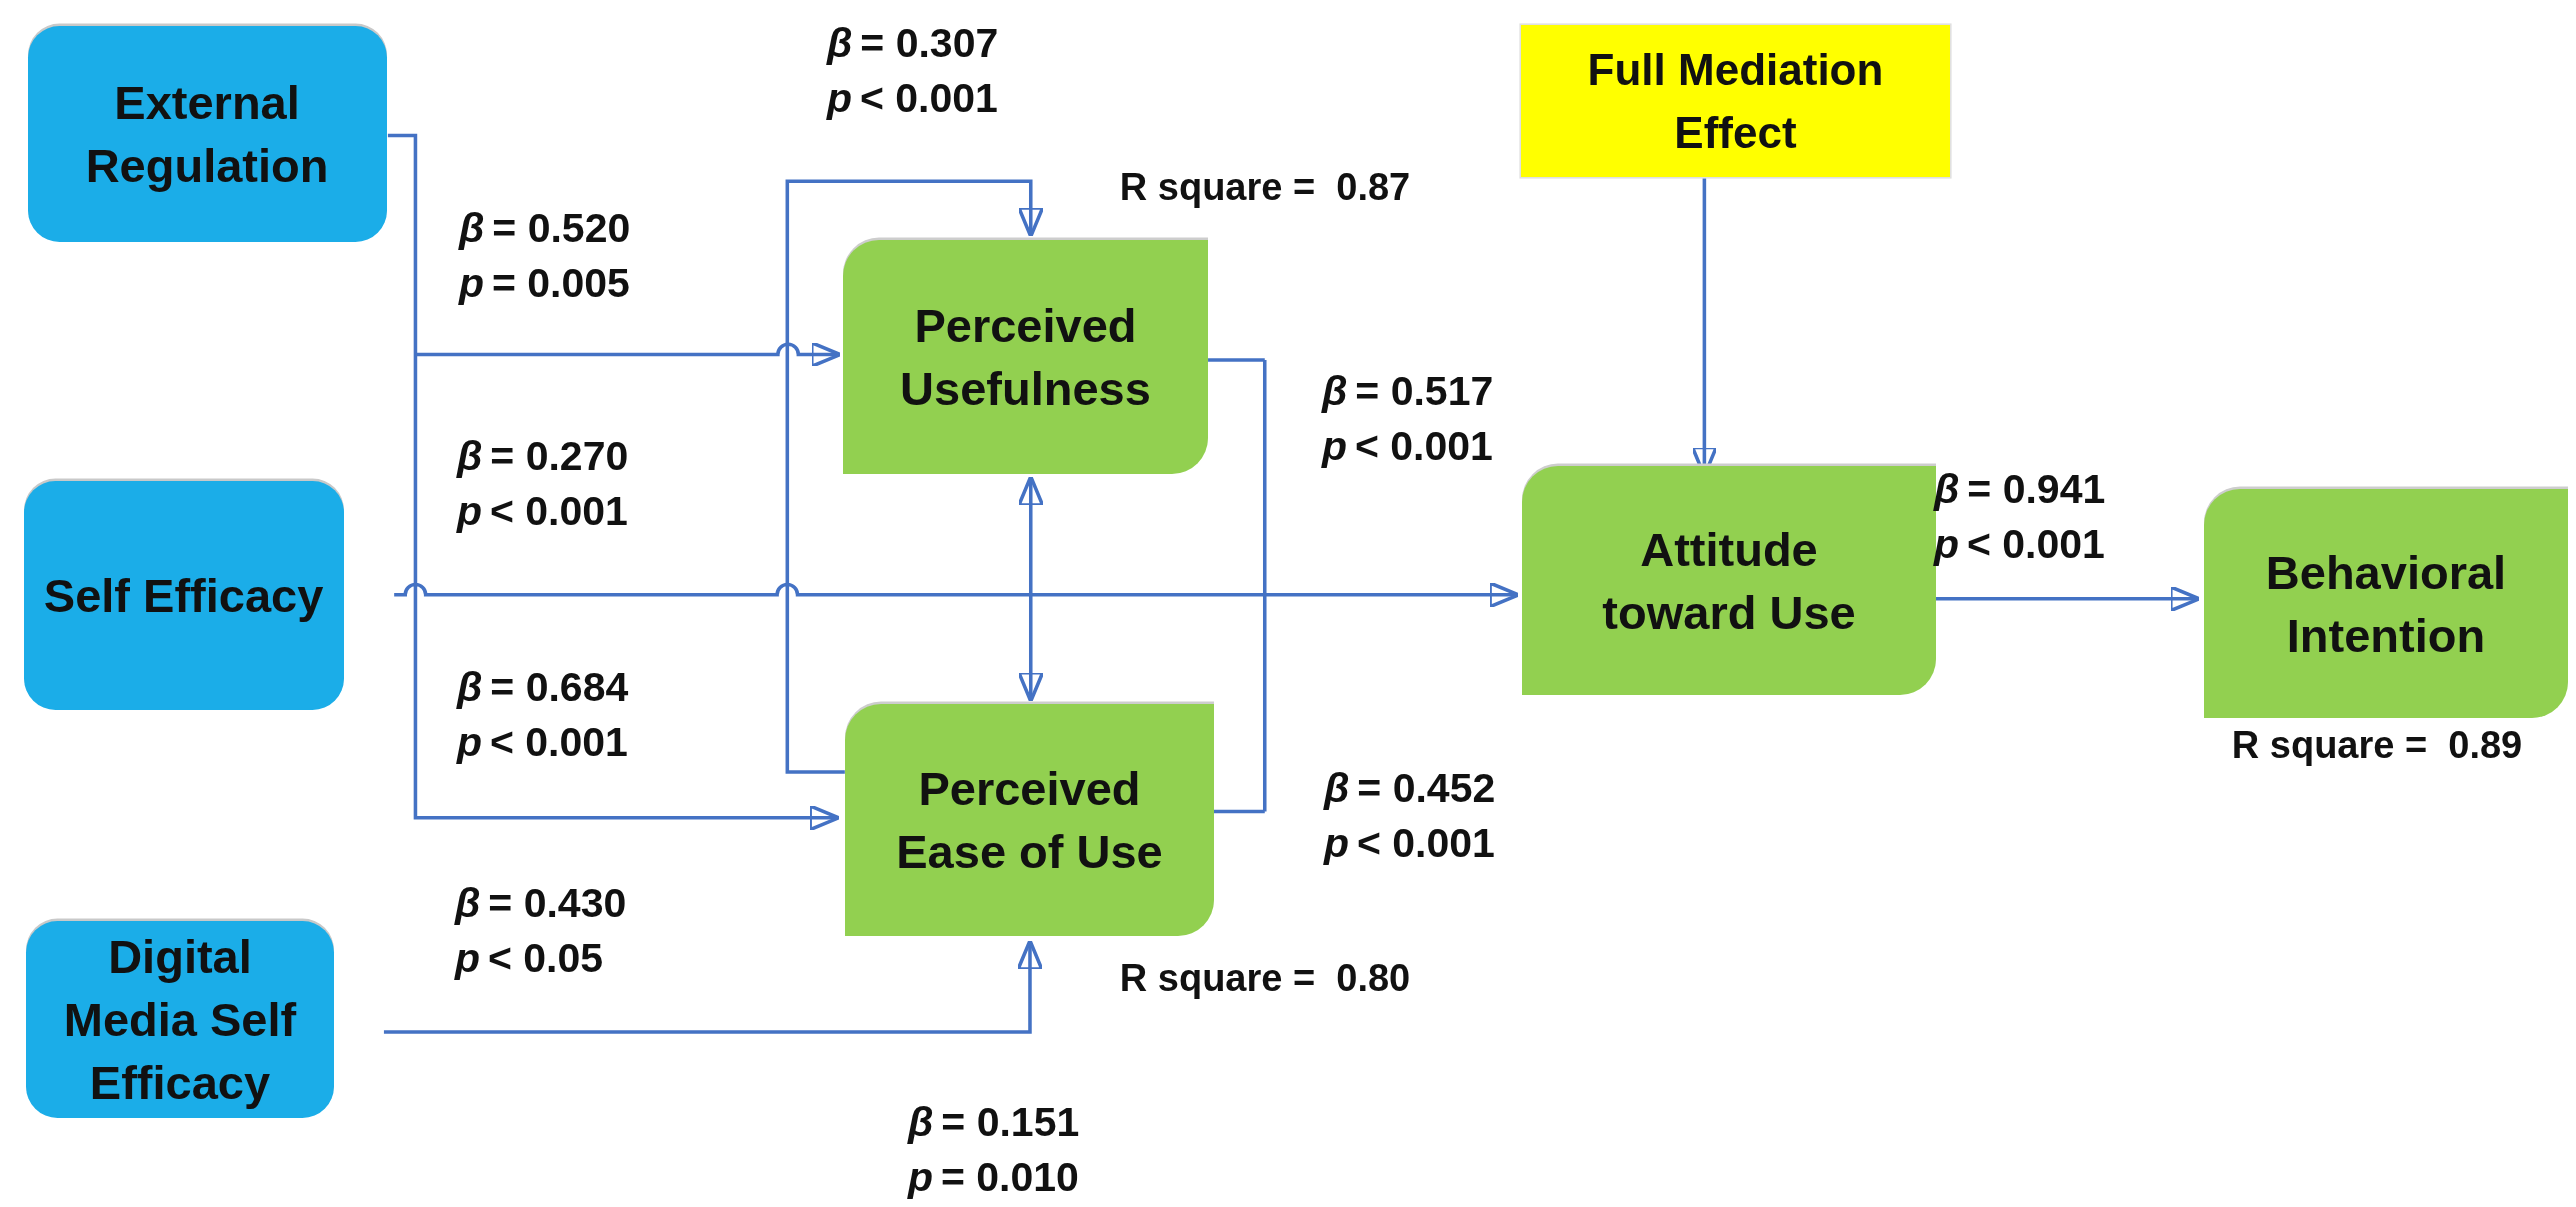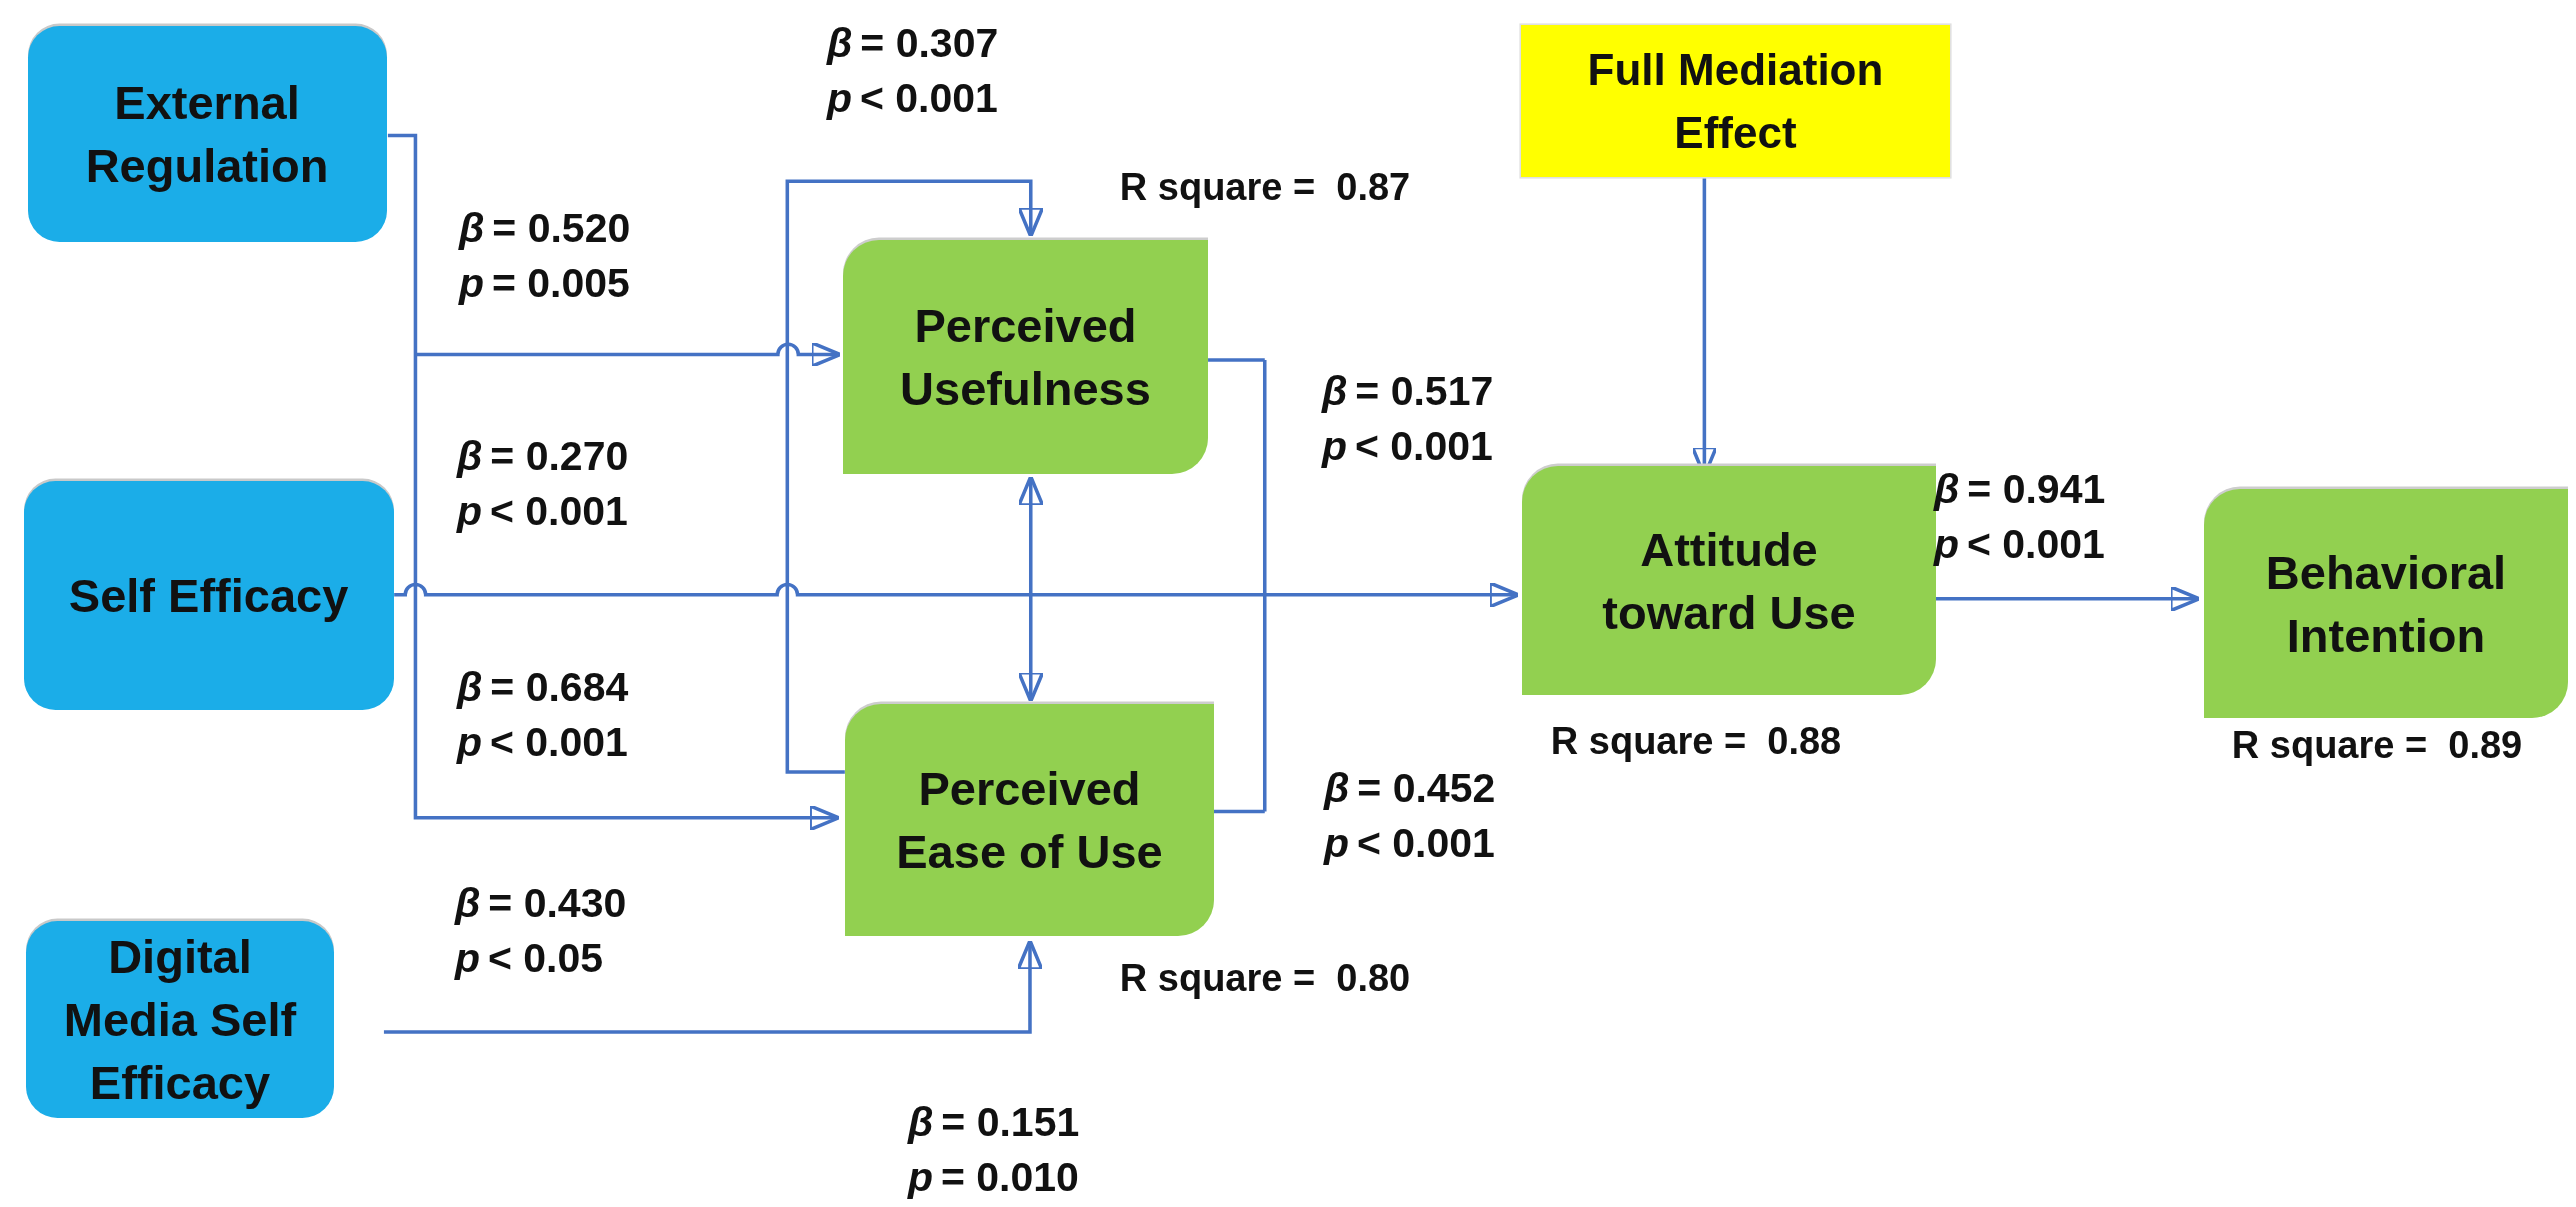--- a/index.html
+++ b/index.html
@@ -18,21 +18,21 @@
     display:flex;align-items:center;justify-content:center;
     text-align:center;white-space:pre-line;
     font-weight:bold;color:var(--c-text,#111111);
     font-size:47px;line-height:63px;
   }
   .node.blue{background:var(--c-source_box,#1BADE8);border-radius:31.5px;box-shadow:0 -2.4px 0 #c9c9c9;}
   .node.green{background:var(--c-mediator_box,#92D050);border-radius:36px 0 36px 0;box-shadow:0 -2.4px 0 #cdcdcd;}
   .node.yellow{background:var(--c-highlight_box,#FFFF00);font-size:44px;box-shadow:0 0 0 1.6px #e0e0e0;}
 
   .node-er  {left:27.6px;  top:26px;  width:359px;height:216px;}
-  .node-se  {left:23.6px;  top:481px; width:370px;height:229px;}
+  .node-se  {left:23.6px;  top:481px; width:320px;height:229px;}
   .node-dmse{left:26px;  top:921px;width:308px;height:197px;}
   .node-pu  {left:843px;top:240px; width:365px;height:234px;}
   .node-peou{left:845px;top:704px; width:369px;height:232px;}
   .node-atu {left:1522px;top:466px; width:414px;height:229px;}
   .node-bi  {left:2204px;top:489px; width:364px;height:229px;}
   .node-fme {left:1521px;top:25px;  width:429px;height:152px;}
 
   .stat{
     position:absolute;
     font-weight:bold;color:var(--c-text,#111111);
@@ -143,17 +143,16 @@
     <span class="row"><span class="sym">β</span><span>= 0.452</span></span>
     <span class="row"><span class="sym">p</span><span>&lt; 0.001</span></span>
   </div>
   <div class="stat stat-941">
     <span class="row"><span class="sym">β</span><span>= 0.941</span></span>
     <span class="row"><span class="sym">p</span><span>&lt; 0.001</span></span>
   </div>
 
   <div class="rsq rsq-pu">R square =  0.87</div>
   <div class="rsq rsq-peou">R square =  0.80</div>
-  <div class="rsq rsq-atu">R square =  0.88</div>
   <div class="rsq rsq-bi">R square =  0.89</div>
 
 </div>
 
 
 </body></html>

